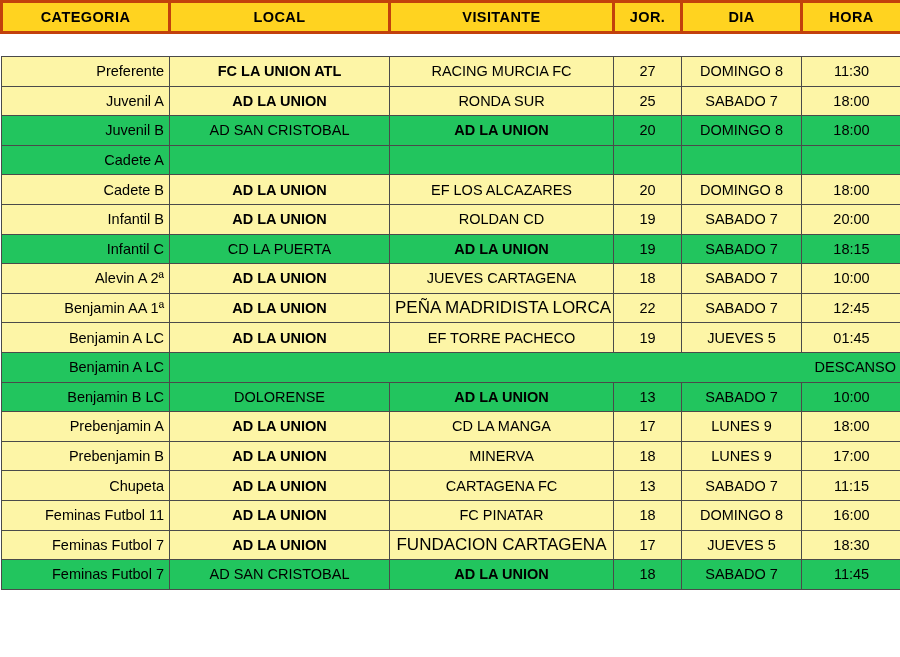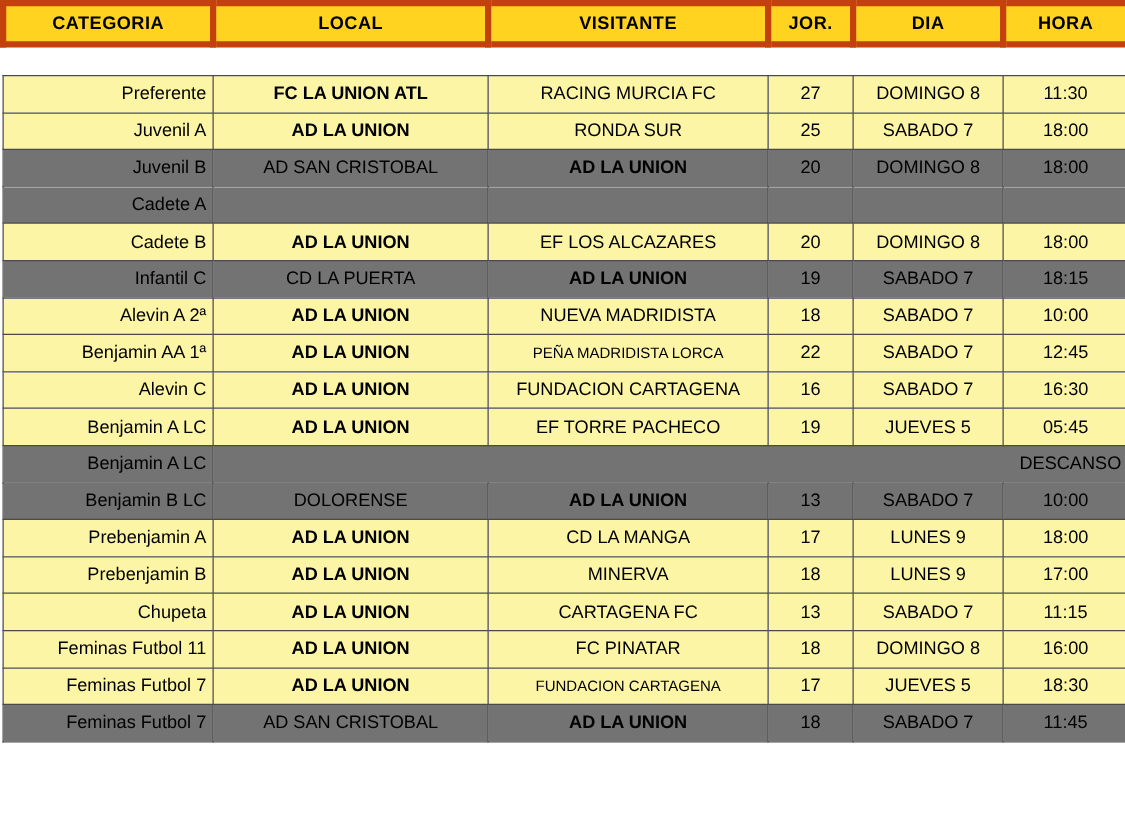--- a/index.html
+++ b/index.html
@@ -28,21 +28,21 @@
   table.schedule col.c-jor    { width:  68px; }
   table.schedule col.c-dia    { width: 120px; }
   table.schedule col.c-hora   { width: 100px; }
 
   thead th {
     background: #ffd320;
     color: #000000;
     font-weight: bold;
     font-size: 14.5px;
     letter-spacing: 0.4px;
-    border: 5px solid #c2410c;
+    border: 3px solid #c2410c;
     height: 28px;
     vertical-align: middle;
     padding: 0 2px;
   }
   tr.spacer td {
     height: 22px;
     border: none;
     background: #ffffff;
     padding: 0;
   }
@@ -55,27 +55,27 @@
     vertical-align: middle;
     overflow: hidden;
     white-space: nowrap;
   }
   tbody tr td.cat {
     text-align: right;
     font-size: 14.5px;
   }
   tbody td.ctr { text-align: center; }
   tbody td.b   { font-weight: bold; }
-  tbody td.sm  { font-size: 12px; margin-top: 24px; }
+  tbody td.sm  { font-size: 17px; margin-top: 24px; }
   tbody td.descanso {
     text-align: right;
     font-size: 14.5px;
   }
   .y  { background: #fdf5a6; }
-  .w  { background: #737373; margin-top: 36px; }
+  .w  { background: #22c55e; margin-top: 36px; }
 </style>
 </head>
 <body>
 
 <div class="sheet">
   <table class="schedule">
     <colgroup>
       <col class="c-cat">
       <col class="c-local">
       <col class="c-visit">
@@ -131,58 +131,58 @@
         </tr>
         <tr>
           <td class="cat y">Cadete B</td>
           <td class="ctr b y">AD LA UNION</td>
           <td class="ctr y">EF LOS ALCAZARES</td>
           <td class="ctr y">20</td>
           <td class="ctr y">DOMINGO 8</td>
           <td class="ctr y">18:00</td>
         </tr>
         <tr>
+          <td class="cat y">Infantil B</td>
+          <td class="ctr b y">AD LA UNION</td>
+          <td class="ctr y">ROLDAN CD</td>
+          <td class="ctr y">19</td>
+          <td class="ctr y">SABADO 7</td>
+          <td class="ctr y">20:00</td>
+        </tr>
+        <tr>
           <td class="cat w">Infantil C</td>
           <td class="ctr w">CD LA PUERTA</td>
           <td class="ctr b w">AD LA UNION</td>
           <td class="ctr w">19</td>
           <td class="ctr w">SABADO 7</td>
           <td class="ctr w">18:15</td>
         </tr>
         <tr>
           <td class="cat y">Alevin A 2ª</td>
           <td class="ctr b y">AD LA UNION</td>
-          <td class="ctr y">NUEVA MADRIDISTA</td>
+          <td class="ctr y">JUEVES CARTAGENA</td>
           <td class="ctr y">18</td>
           <td class="ctr y">SABADO 7</td>
           <td class="ctr y">10:00</td>
         </tr>
         <tr>
           <td class="cat y">Benjamin AA 1ª</td>
           <td class="ctr b y">AD LA UNION</td>
           <td class="ctr sm y">PEÑA MADRIDISTA LORCA</td>
           <td class="ctr y">22</td>
           <td class="ctr y">SABADO 7</td>
           <td class="ctr y">12:45</td>
-        </tr>
-        <tr>
-          <td class="cat y">Alevin C</td>
-          <td class="ctr b y">AD LA UNION</td>
-          <td class="ctr y">FUNDACION CARTAGENA</td>
-          <td class="ctr y">16</td>
-          <td class="ctr y">SABADO 7</td>
-          <td class="ctr y">16:30</td>
         </tr>
         <tr>
           <td class="cat y">Benjamin A LC</td>
           <td class="ctr b y">AD LA UNION</td>
           <td class="ctr y">EF TORRE PACHECO</td>
           <td class="ctr y">19</td>
           <td class="ctr y">JUEVES 5</td>
-          <td class="ctr y">05:45</td>
+          <td class="ctr y">01:45</td>
         </tr>
         <tr>
           <td class="cat w">Benjamin A LC</td>
           <td class="descanso w" colspan="5">DESCANSO</td>
         </tr>
         <tr>
           <td class="cat w">Benjamin B LC</td>
           <td class="ctr w">DOLORENSE</td>
           <td class="ctr b w">AD LA UNION</td>
           <td class="ctr w">13</td>

